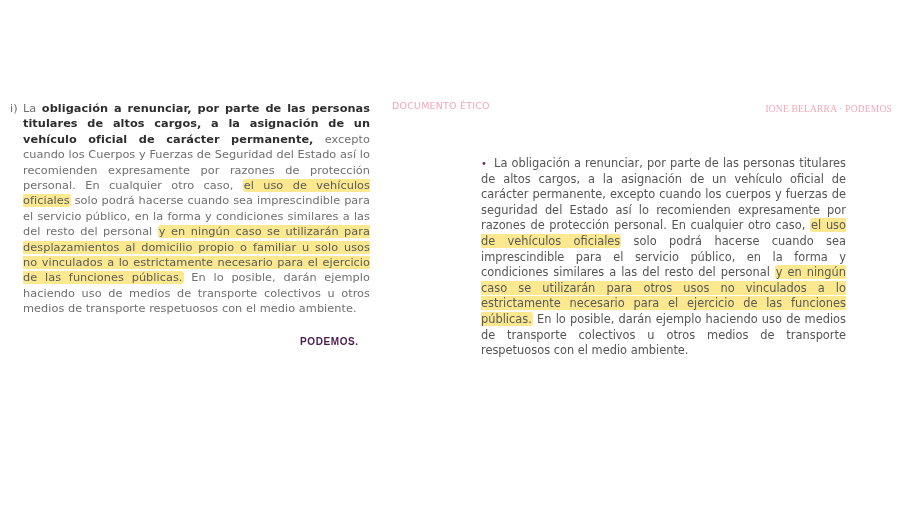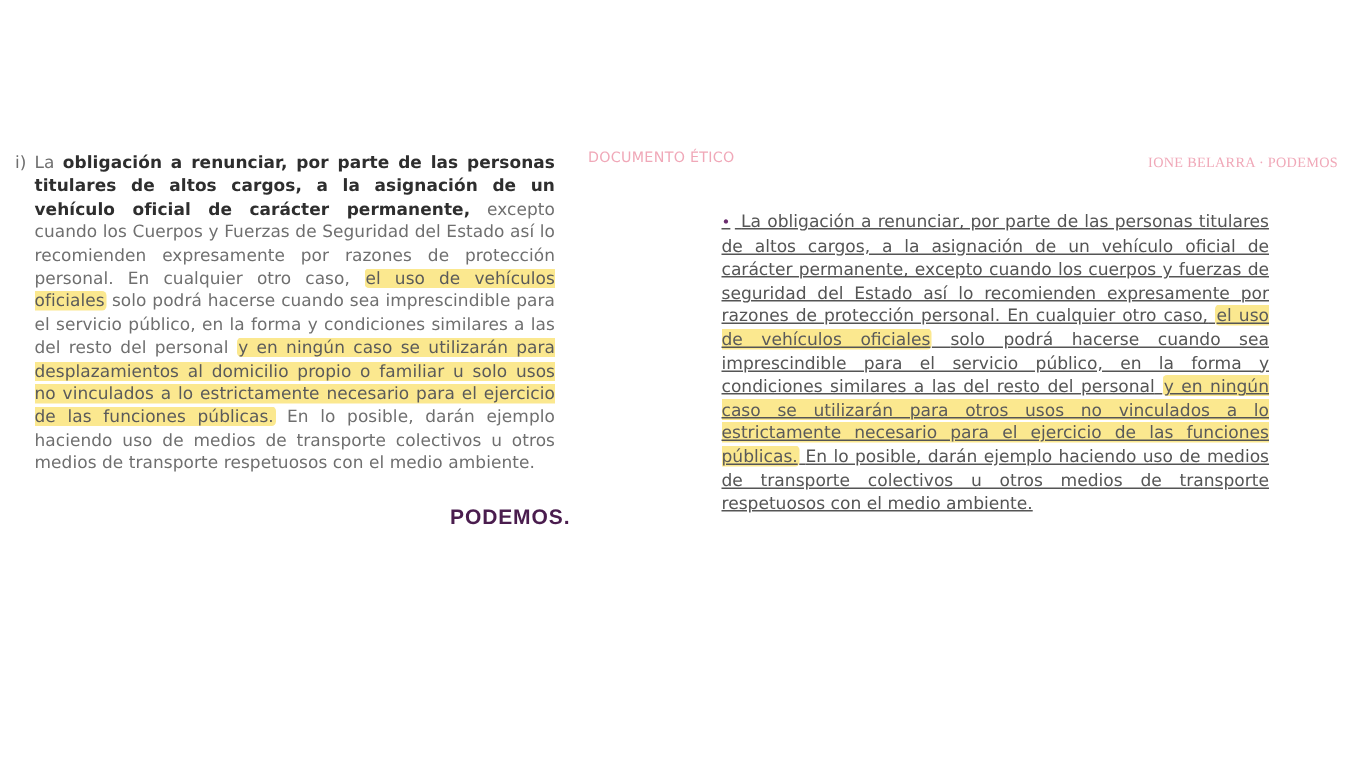--- a/index.html
+++ b/index.html
@@ -43,21 +43,21 @@
       border-radius: 3px;
       padding: 0 1px;
       color: #5a5a5a;
     }
     .podemos-logo {
       position: absolute;
       left: 300px;
       top: 336px;
       font-family: "Liberation Sans", sans-serif;
       font-weight: bold;
-      font-size: 14px;
+      font-size: 10px;
       color: #4a1d4e;
       letter-spacing: 0.6px;
     }
     .right-header-left {
       position: absolute;
       left: 392px;
       top: 100px;
       font-size: 9.5px;
       color: #f0a8b8;
       letter-spacing: 0.2px;
@@ -67,27 +67,26 @@
       right: 8px;
       top: 104px;
       font-size: 9.5px;
       color: #f0a8b8;
       letter-spacing: 0.2px;
       font-family: Liberation Serif, serif;
     }
     .right-doc {
       position: absolute;
       left: 481px;
-      top: 140px;
+      top: 156px;
       width: 365px;
       font-size: 11.4px;
       line-height: 15.6px;
       color: #555555;
       text-align: justify;
-      text-decoration: underline;
     }
     .bullet {
       color: #6a2c6e;
       font-size: 10px;
       margin-right: 3px;
     }
   </style>
 </head>
 <body>
 

